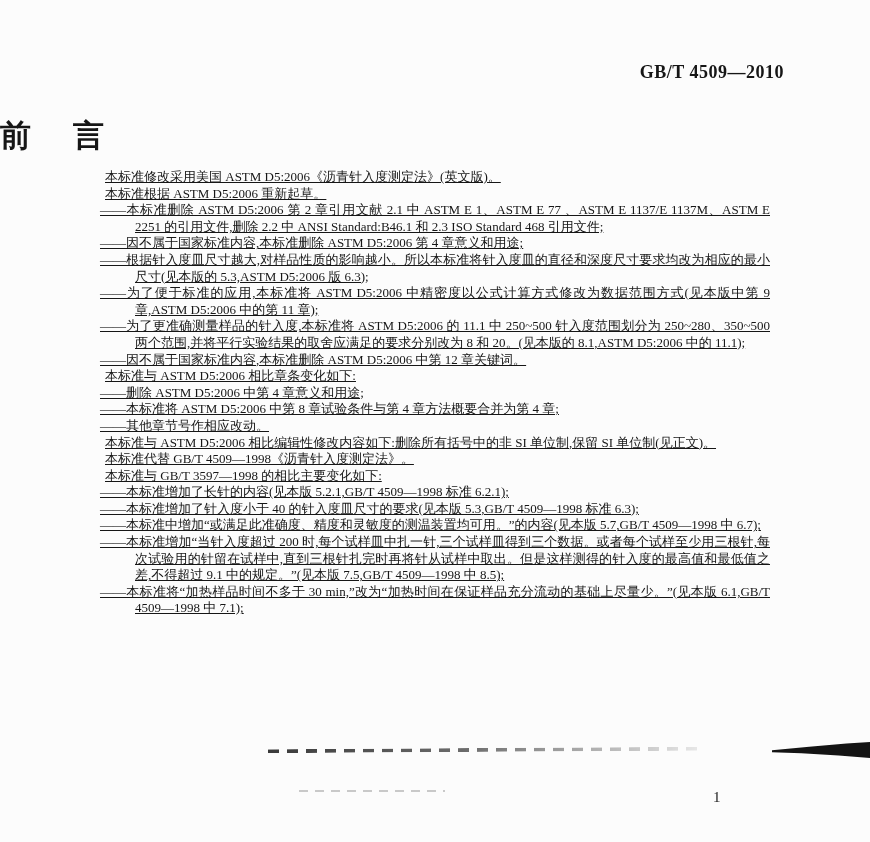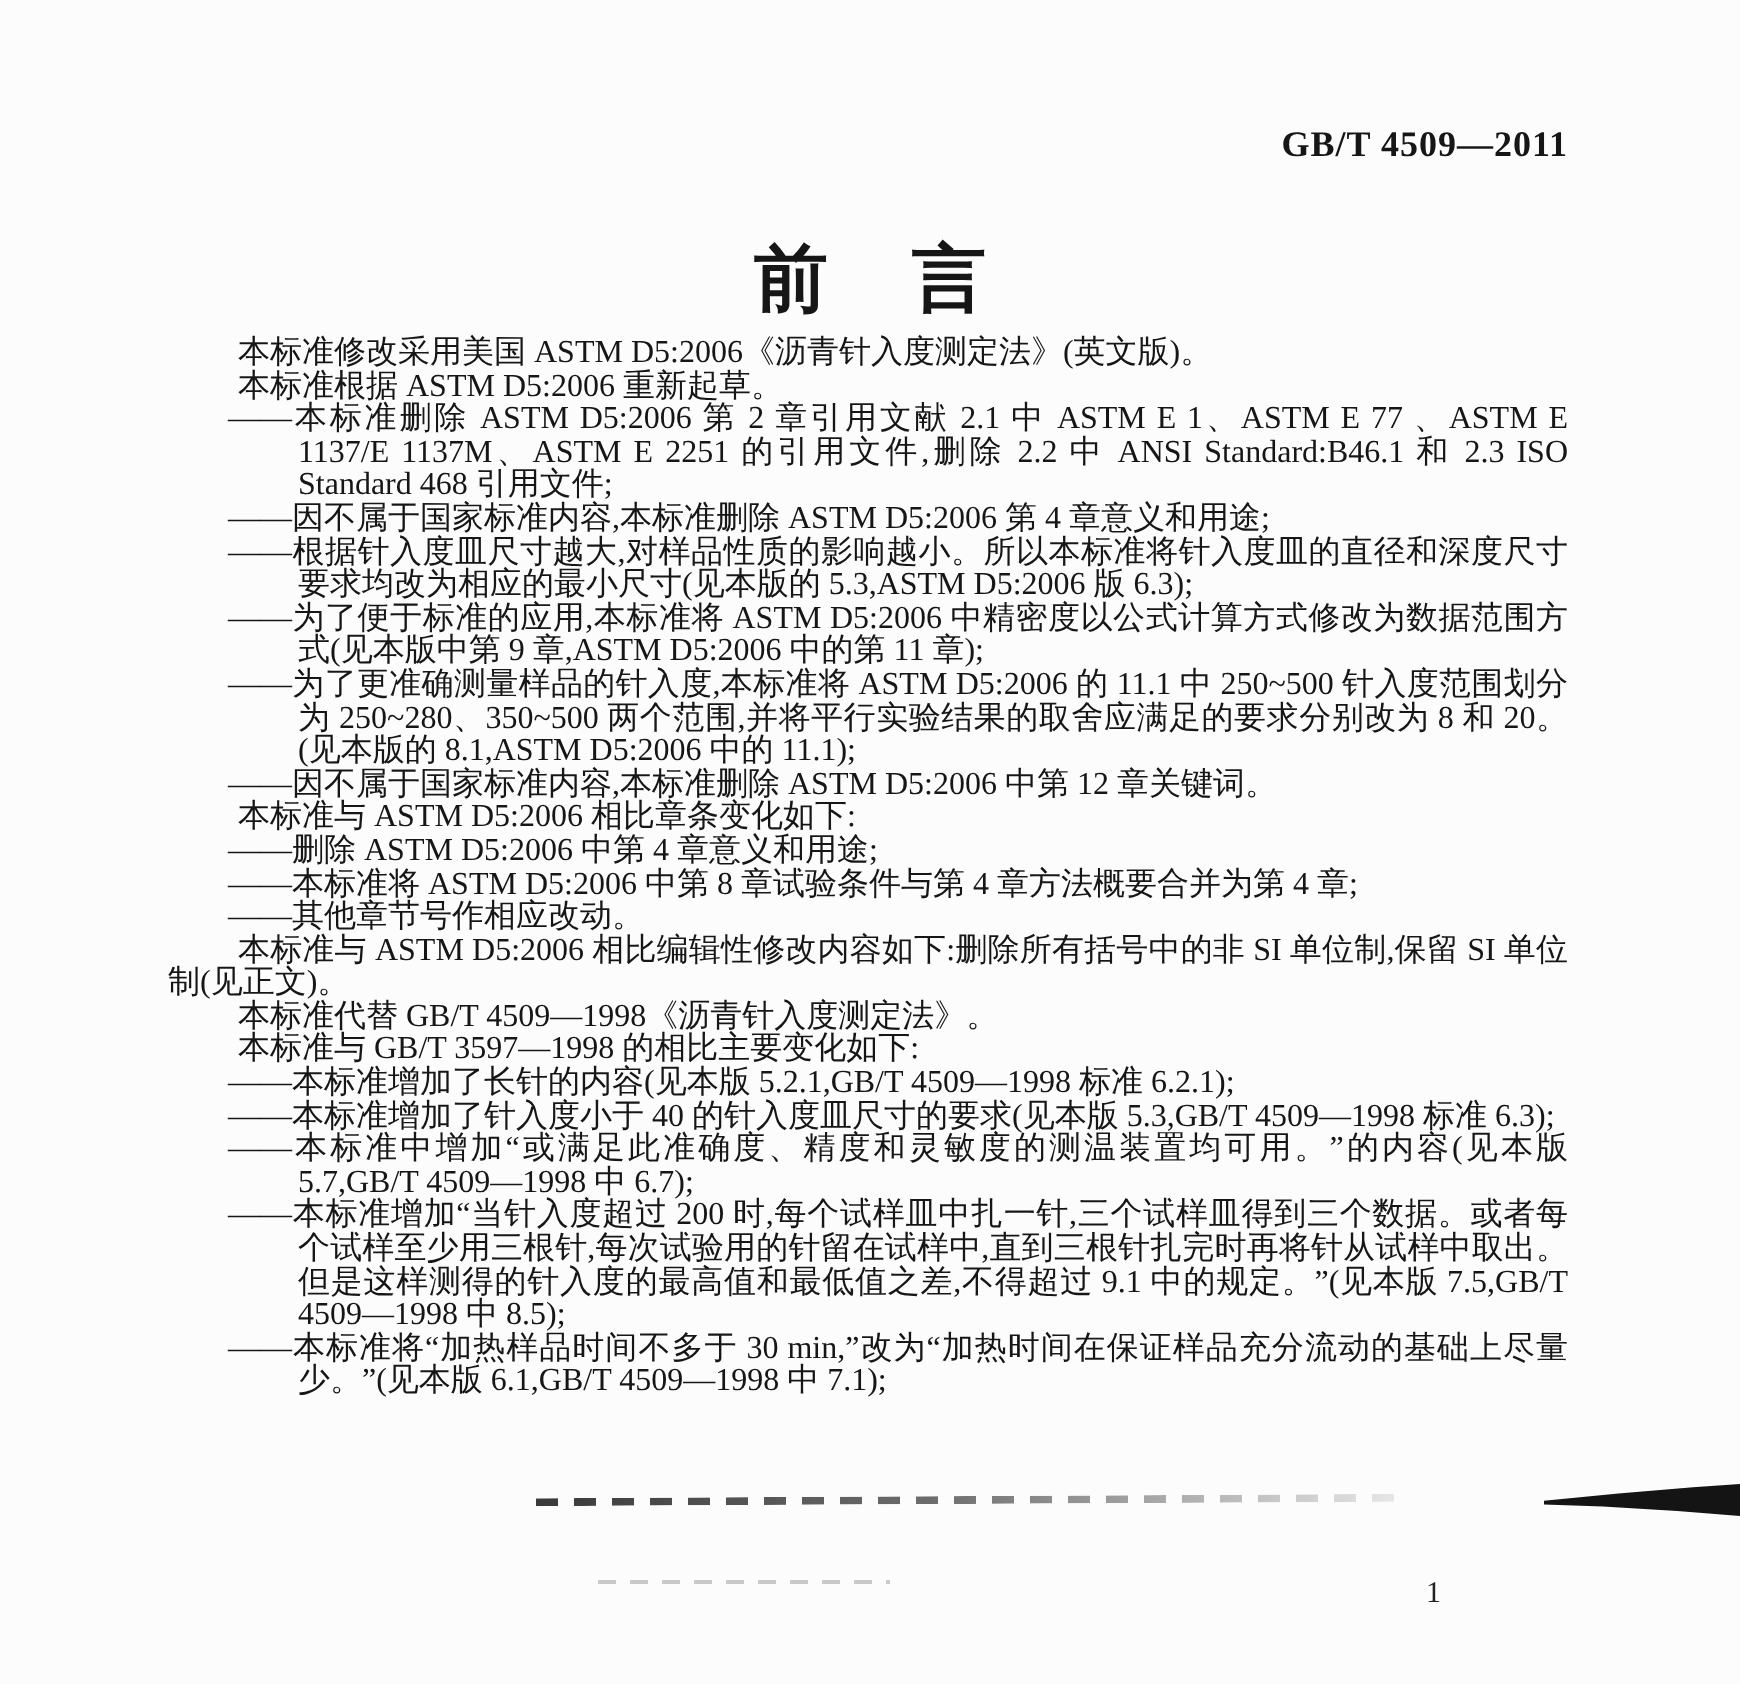--- a/index.html
+++ b/index.html
@@ -11,28 +11,28 @@
     font-family:"Liberation Serif","DejaVu Serif",serif;
     color:#161616;
   }
   .doc-code{
     position:absolute;top:62px;right:86px;
     font-size:18px;font-weight:700;letter-spacing:0.5px;
     white-space:nowrap;
   }
   .title{
     position:absolute;top:115px;left:0;width:100%;
-    text-align:center;font-weight:700;font-size:37px;
+    font-weight:700;font-size:31px;
     letter-spacing:0;
   }
   .title .title-gap{display:inline-block;width:42px;}
   .body-text{
-    position:absolute;top:169px;left:84px;width:700px;
-    font-size:16px;line-height:16.6px;
-    text-align:justify;text-justify:inter-ideograph;
+    position:absolute;top:169px;left:70px;width:700px;
+    font-size:13px;line-height:16.6px;
+    text-align:justify;text-justify:inter-ideograph;text-decoration:underline;
   }
   .para{text-indent:35px;}
   .dash{padding-left:65px;text-indent:-35px;}
   .pagenum{
     position:absolute;top:789px;left:713px;
     font-size:15px;color:#222;
   }
   
   .artifact-scratch{
     position:absolute;top:748px;left:268px;width:432px;height:4px;
@@ -50,21 +50,21 @@
     position:absolute;top:790px;left:299px;width:146px;height:2px;
     background:repeating-linear-gradient(90deg,#bcbcbc 0 9px,transparent 9px 16px);
     opacity:0.8;
   }
 </style>
 </head>
 <body>
 
 <div class="page">
 
-  <div class="doc-code">GB/T 4509—2011</div>
+  <div class="doc-code">GB/T 4509—2010</div>
 
   <div class="title"><span>前</span><span class="title-gap"></span><span>言</span></div>
 
   <div class="body-text">
     <div class="para">本标准修改采用美国 ASTM D5:2006《沥青针入度测定法》(英文版)。</div>
     <div class="para">本标准根据 ASTM D5:2006 重新起草。</div>
     <div class="dash">——本标准删除 ASTM D5:2006 第 2 章引用文献 2.1 中 ASTM E 1、ASTM E 77 、ASTM E 1137/E 1137M、ASTM E 2251 的引用文件,删除 2.2 中 ANSI Standard:B46.1 和 2.3 ISO Standard 468 引用文件;</div>
     <div class="dash">——因不属于国家标准内容,本标准删除 ASTM D5:2006 第 4 章意义和用途;</div>
     <div class="dash">——根据针入度皿尺寸越大,对样品性质的影响越小。所以本标准将针入度皿的直径和深度尺寸要求均改为相应的最小尺寸(见本版的 5.3,ASTM D5:2006 版 6.3);</div>
     <div class="dash">——为了便于标准的应用,本标准将 ASTM D5:2006 中精密度以公式计算方式修改为数据范围方式(见本版中第 9 章,ASTM D5:2006 中的第 11 章);</div>

